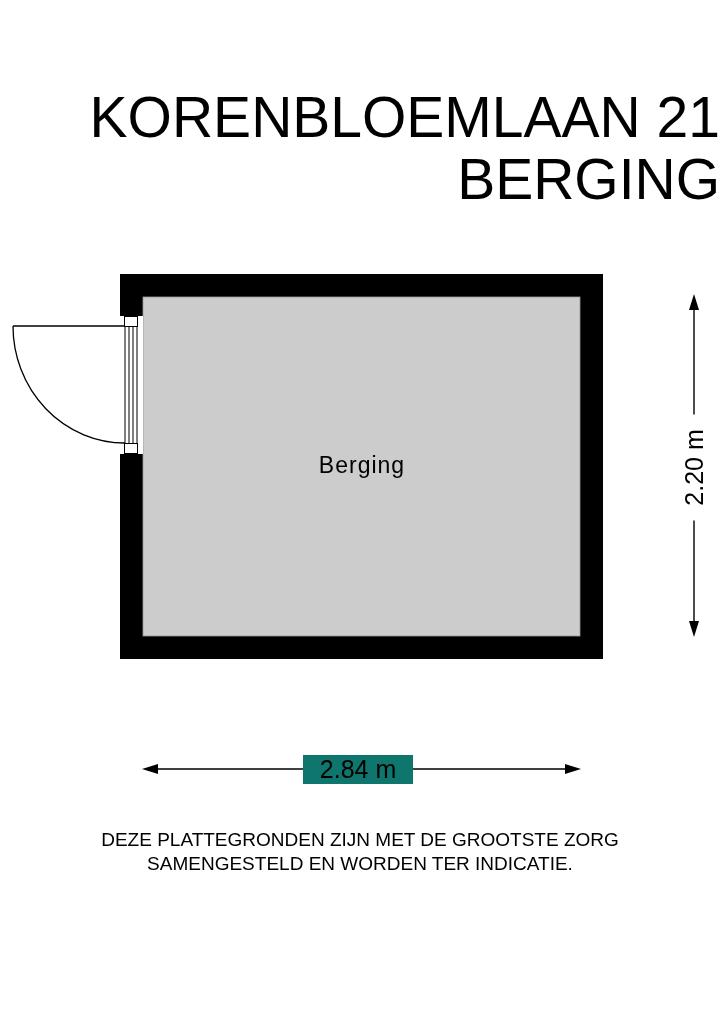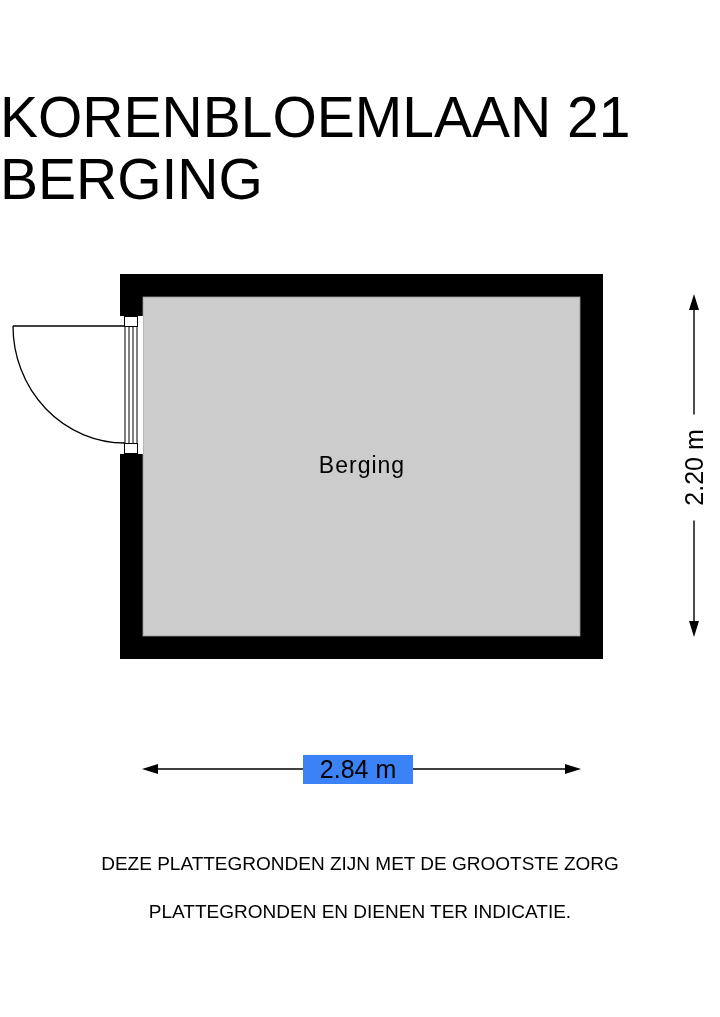--- a/index.html
+++ b/index.html
@@ -13,21 +13,21 @@
       position: relative;
       overflow: hidden;
       font-family: "Liberation Sans", sans-serif;
       color: #000;
     }
     .title-block {
       position: absolute;
       left: 0;
       top: 86px;
       width: 720px;
-      text-align: left;
+      text-align: right;
     }
     .title-line {
       font-size: 57px;
       line-height: 62px;
       font-weight: normal;
       letter-spacing: 0px;
       white-space: nowrap;
       display: block;
     }
     .plan {
@@ -46,21 +46,21 @@
       font-size: 23px;
       letter-spacing: 1px;
     }
     .dim-label-h {
       position: absolute;
       left: 303px;
       top: 755px;
       width: 110px;
       text-align: center;
       font-size: 25px;
-      background: #3b82f6;
+      background: #0f766e;
     }
     .dim-label-v {
       position: absolute;
       left: 641px;
       top: 453px;
       width: 106px;
       text-align: center;
       font-size: 25px;
       background: #fff;
       transform: rotate(-90deg);
@@ -71,21 +71,20 @@
       left: 0;
       top: 828px;
       width: 720px;
       text-align: center;
       font-size: 19px;
       line-height: 23.5px;
     }
     .disclaimer span {
       display: block;
       white-space: nowrap;
-      margin-top: 24px;
     }
   </style>
 </head>
 <body>
 
 <div class="title-block">
   <span class="title-line">KORENBLOEMLAAN 21</span>
   <span class="title-line">BERGING</span>
 </div>
 
@@ -125,14 +124,14 @@
   </g>
 </svg>
 
 <div class="room-label">Berging</div>
 
 <div class="dim-label-h">2.84 m</div>
 <div class="dim-label-v">2.20 m</div>
 
 <div class="disclaimer">
   <span>DEZE PLATTEGRONDEN ZIJN MET DE GROOTSTE ZORG</span>
-  <span>PLATTEGRONDEN EN DIENEN TER INDICATIE.</span>
+  <span>SAMENGESTELD EN WORDEN TER INDICATIE.</span>
 </div>
 
 </body></html>

